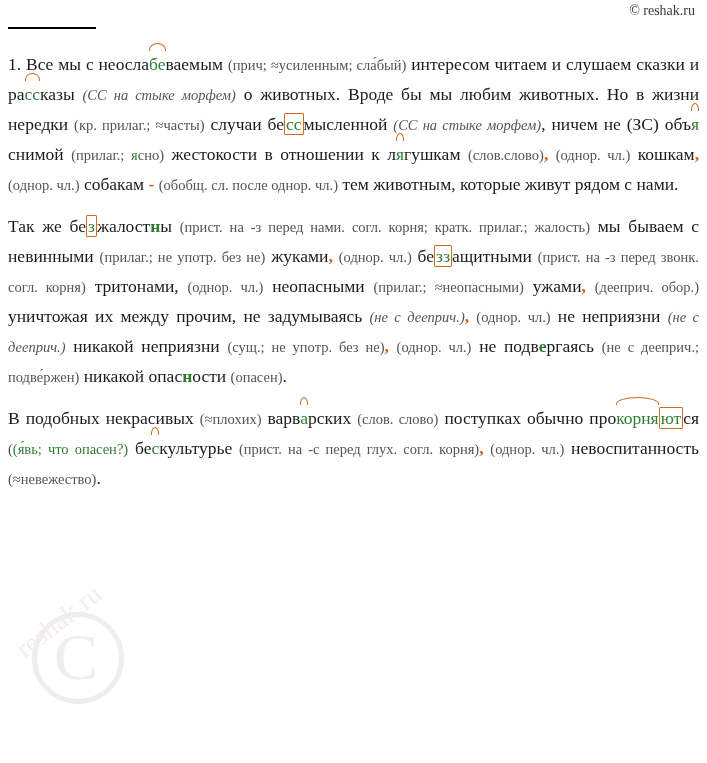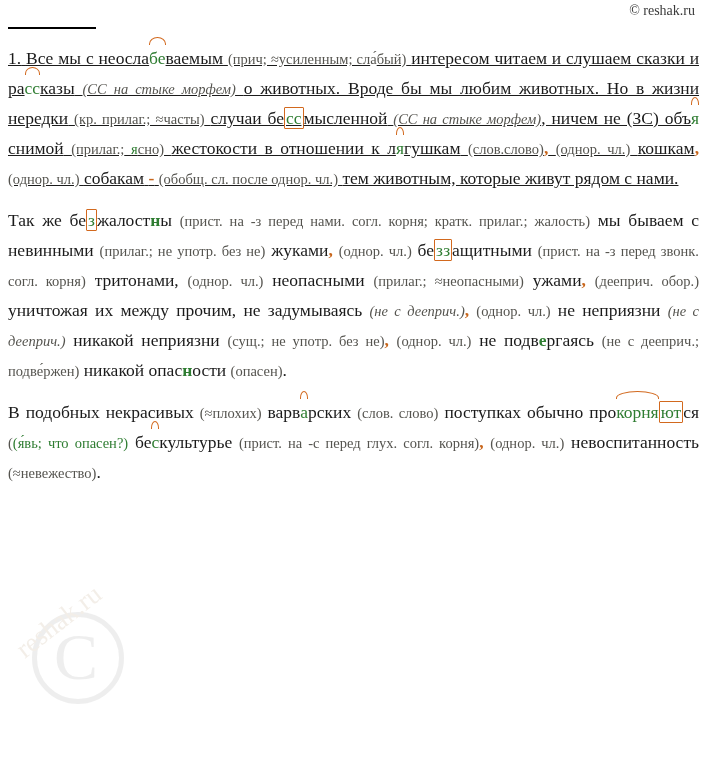--- a/index.html
+++ b/index.html
@@ -55,21 +55,21 @@
   }
   
   .para {
     text-align: justify;
     font-size: 17.5px;
     line-height: 29px;
     margin: 0 0 12px 0;
     padding: 0 2px;
     color: #1b1b1b;
   }
-  .para.first { margin-top: 10px; text-decoration: underline; }
+  .para.first { margin-top: 16px; }
   .gram {
     font-size: 14.5px;
     color: #55544f;
   }
   .gram i { font-style: italic; }
   i { font-style: italic; }
   
   .g { color: #2f7d32; }
   .gb { color: #2f7d32; font-weight: bold; }
   

